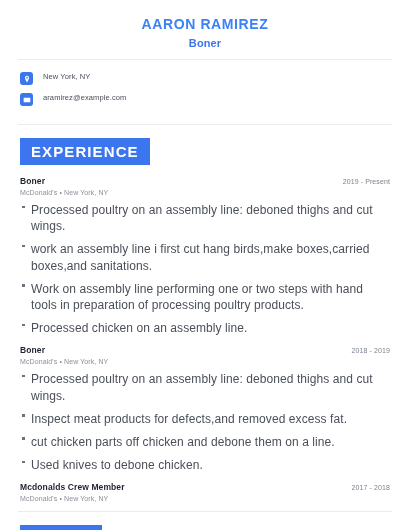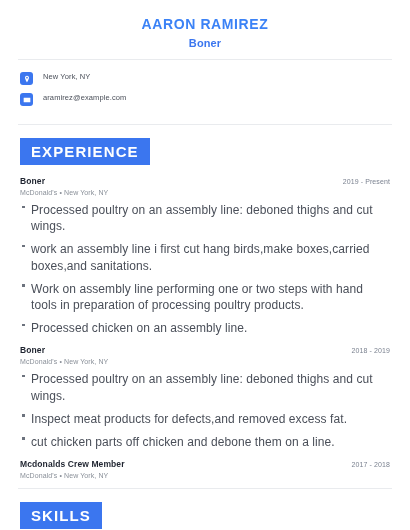--- a/index.html
+++ b/index.html
@@ -214,20 +214,21 @@
     <div class="job">
       <div class="job-head">
         <span class="job-title">Boner</span>
         <span class="job-dates">2018 - 2019</span>
       </div>
       <div class="job-meta">McDonald's  •  New York, NY</div>
       <ul class="bullets">
         <li>Processed poultry on an assembly line: deboned thighs and cut wings.</li>
         <li>Inspect meat products for defects,and removed excess fat.</li>
         <li>cut chicken parts off chicken and debone them on a line.</li>
+        <li>Used knives to debone chicken.</li>
       </ul>
     </div>
 
     
     <div class="job">
       <div class="job-head">
         <span class="job-title">Mcdonalds Crew Member</span>
         <span class="job-dates">2017 - 2018</span>
       </div>
       <div class="job-meta">McDonald's  •  New York, NY</div>

